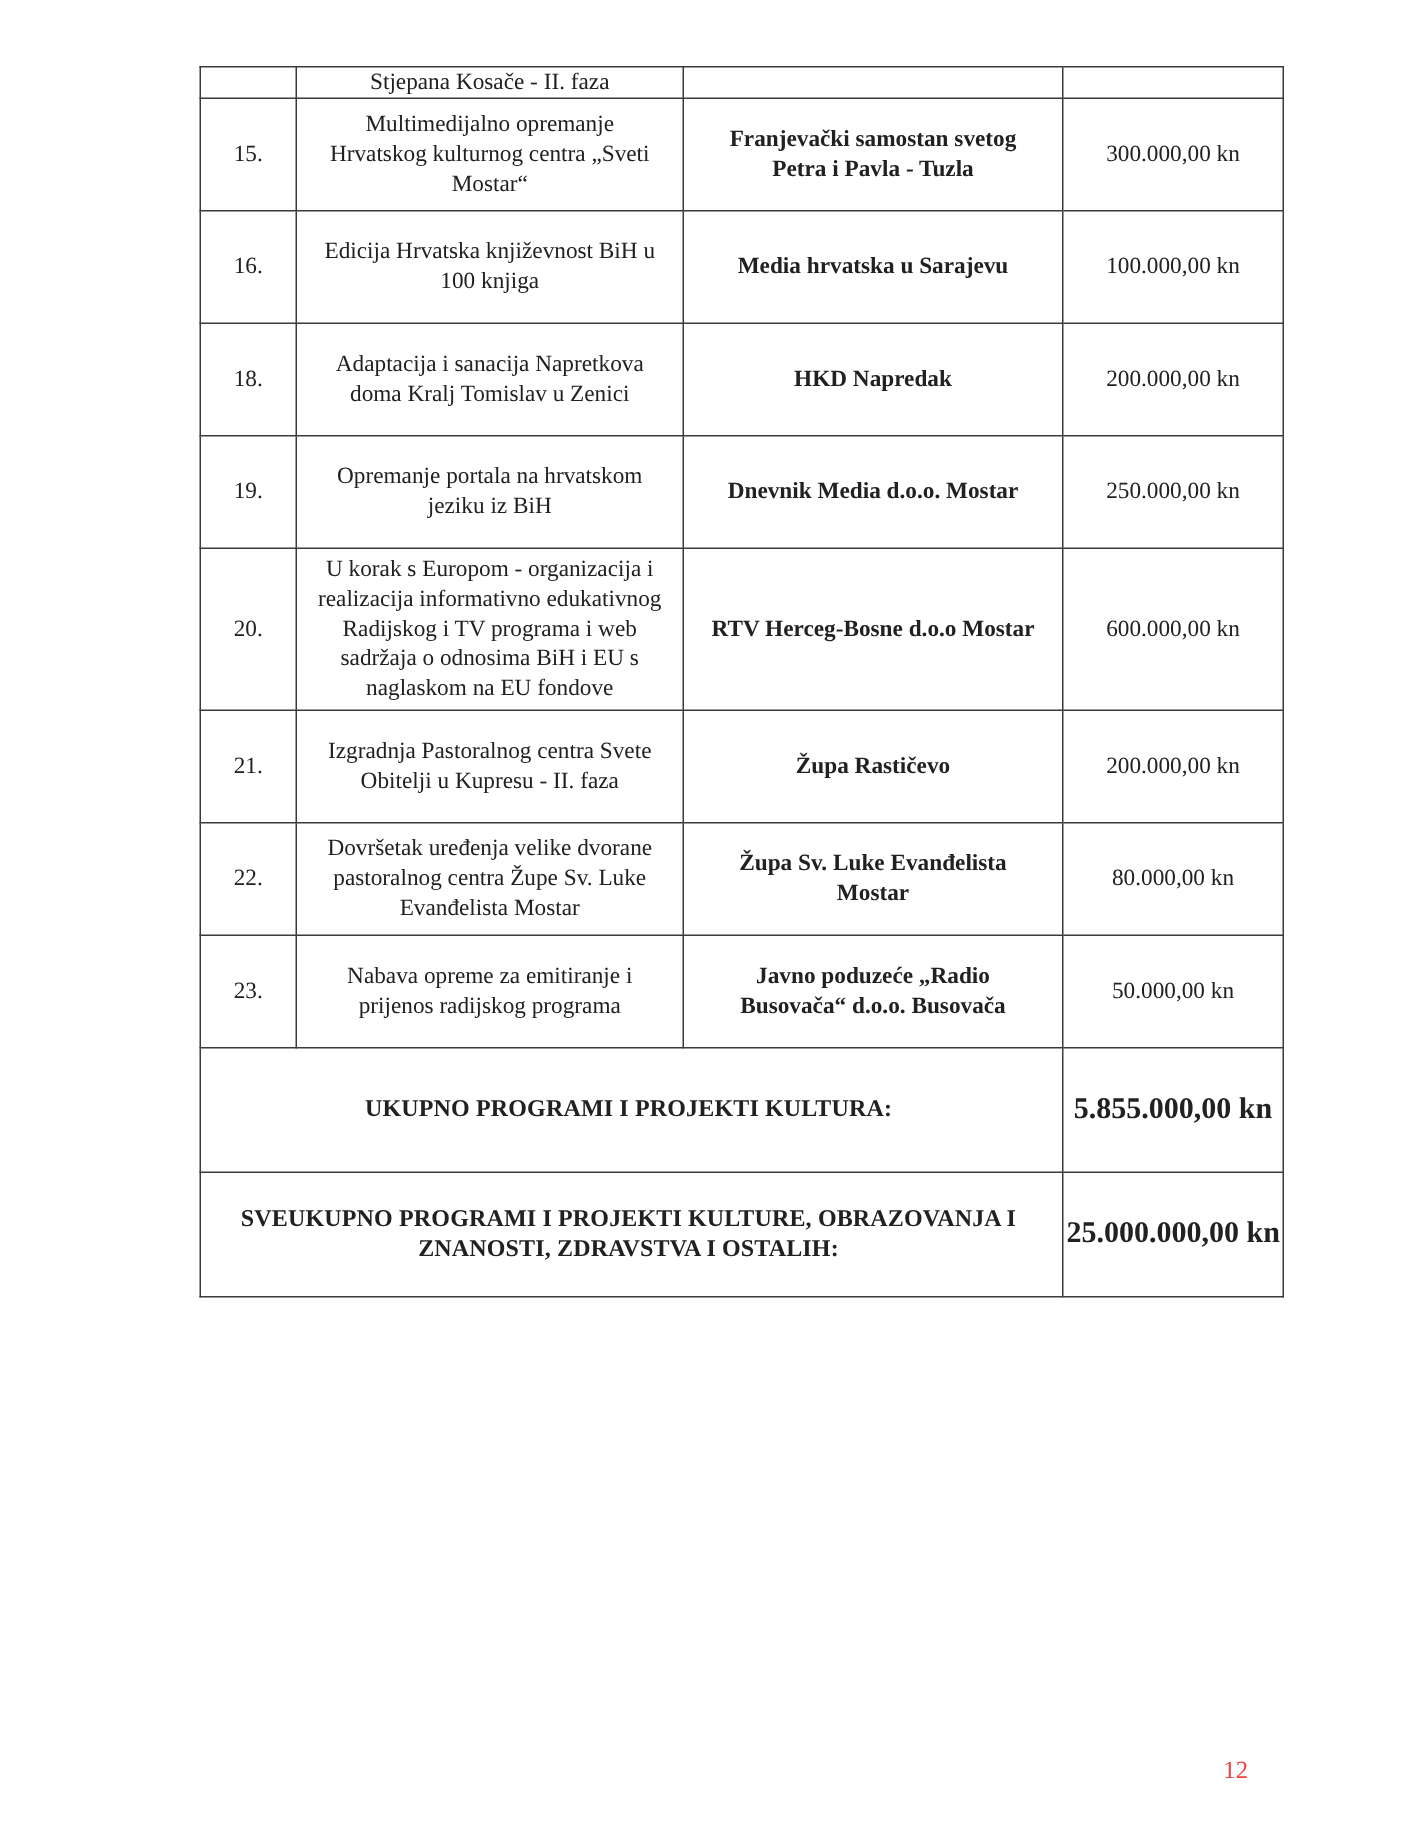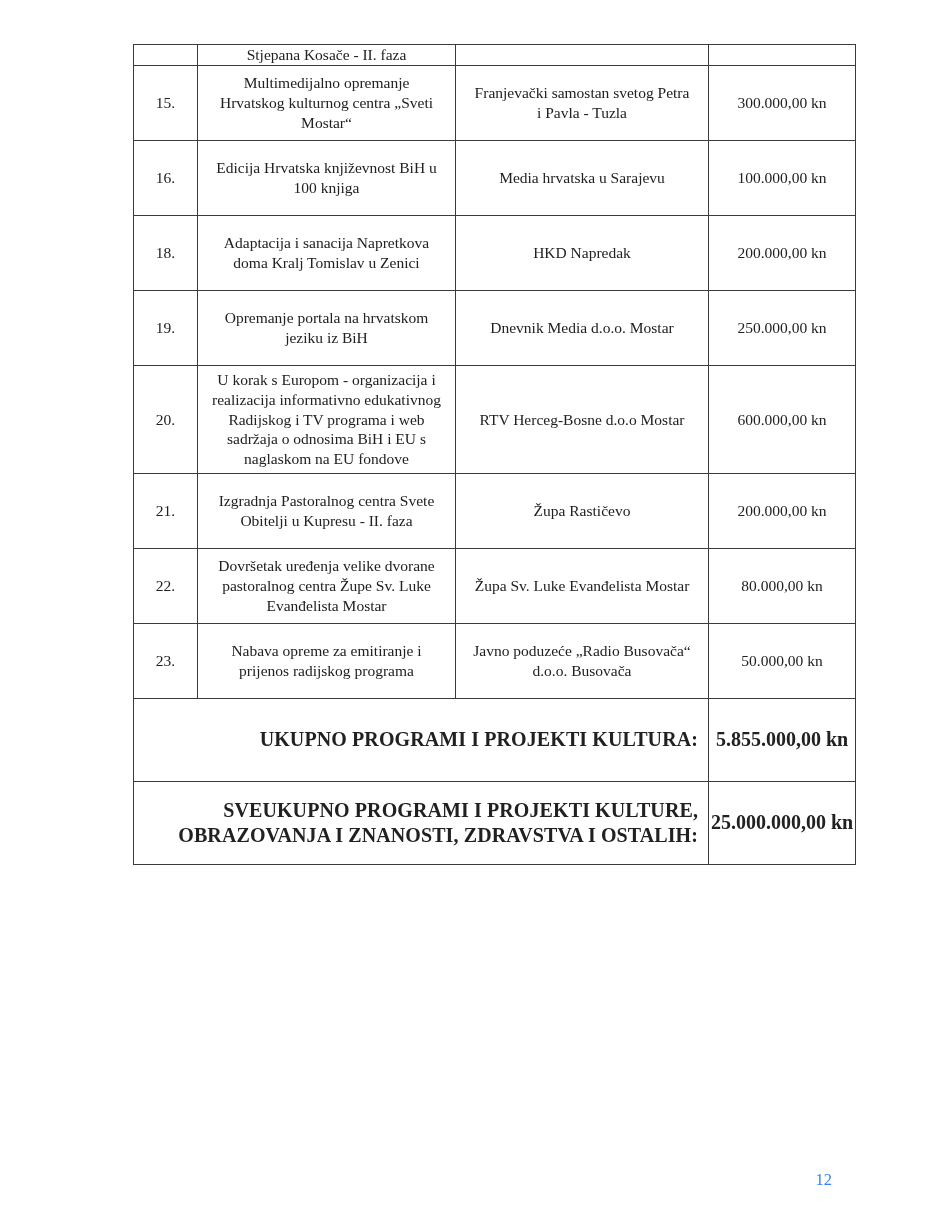--- a/index.html
+++ b/index.html
@@ -43,47 +43,48 @@
     font-size: 15.5px;
   }
   tr.data-row {
     height: 75px;
   }
   tr.data-row td.project-cell {
     padding: 4px 14px;
   }
   tr.data-row td.beneficiary-cell {
     padding: 4px 16px;
+    font-weight: bold;
   }
   tr.data-row td.amount-cell {
     white-space: nowrap;
     padding: 4px 4px;
   }
   tr.total-row {
     height: 83px;
   }
   tr.total-row td.total-label {
-    text-align: right;
+    text-align: center;
     font-weight: bold;
-    font-size: 20px;
+    font-size: 16px;
     padding: 6px 10px 6px 6px;
     letter-spacing: 0.1px;
   }
   tr.total-row td.total-amount {
     font-weight: bold;
     font-size: 20px;
     white-space: nowrap;
     padding: 4px 2px;
   }
   .page-number {
     position: absolute;
     top: 1170px;
     right: 108px;
     font-size: 16.5px;
-    color: #3b82f6;
+    color: #ef4444;
   }
 </style>
 </head>
 <body>
 
 <div class="page">
   <table class="grants-table">
     <colgroup>
       <col style="width:64px">
       <col style="width:258px">

